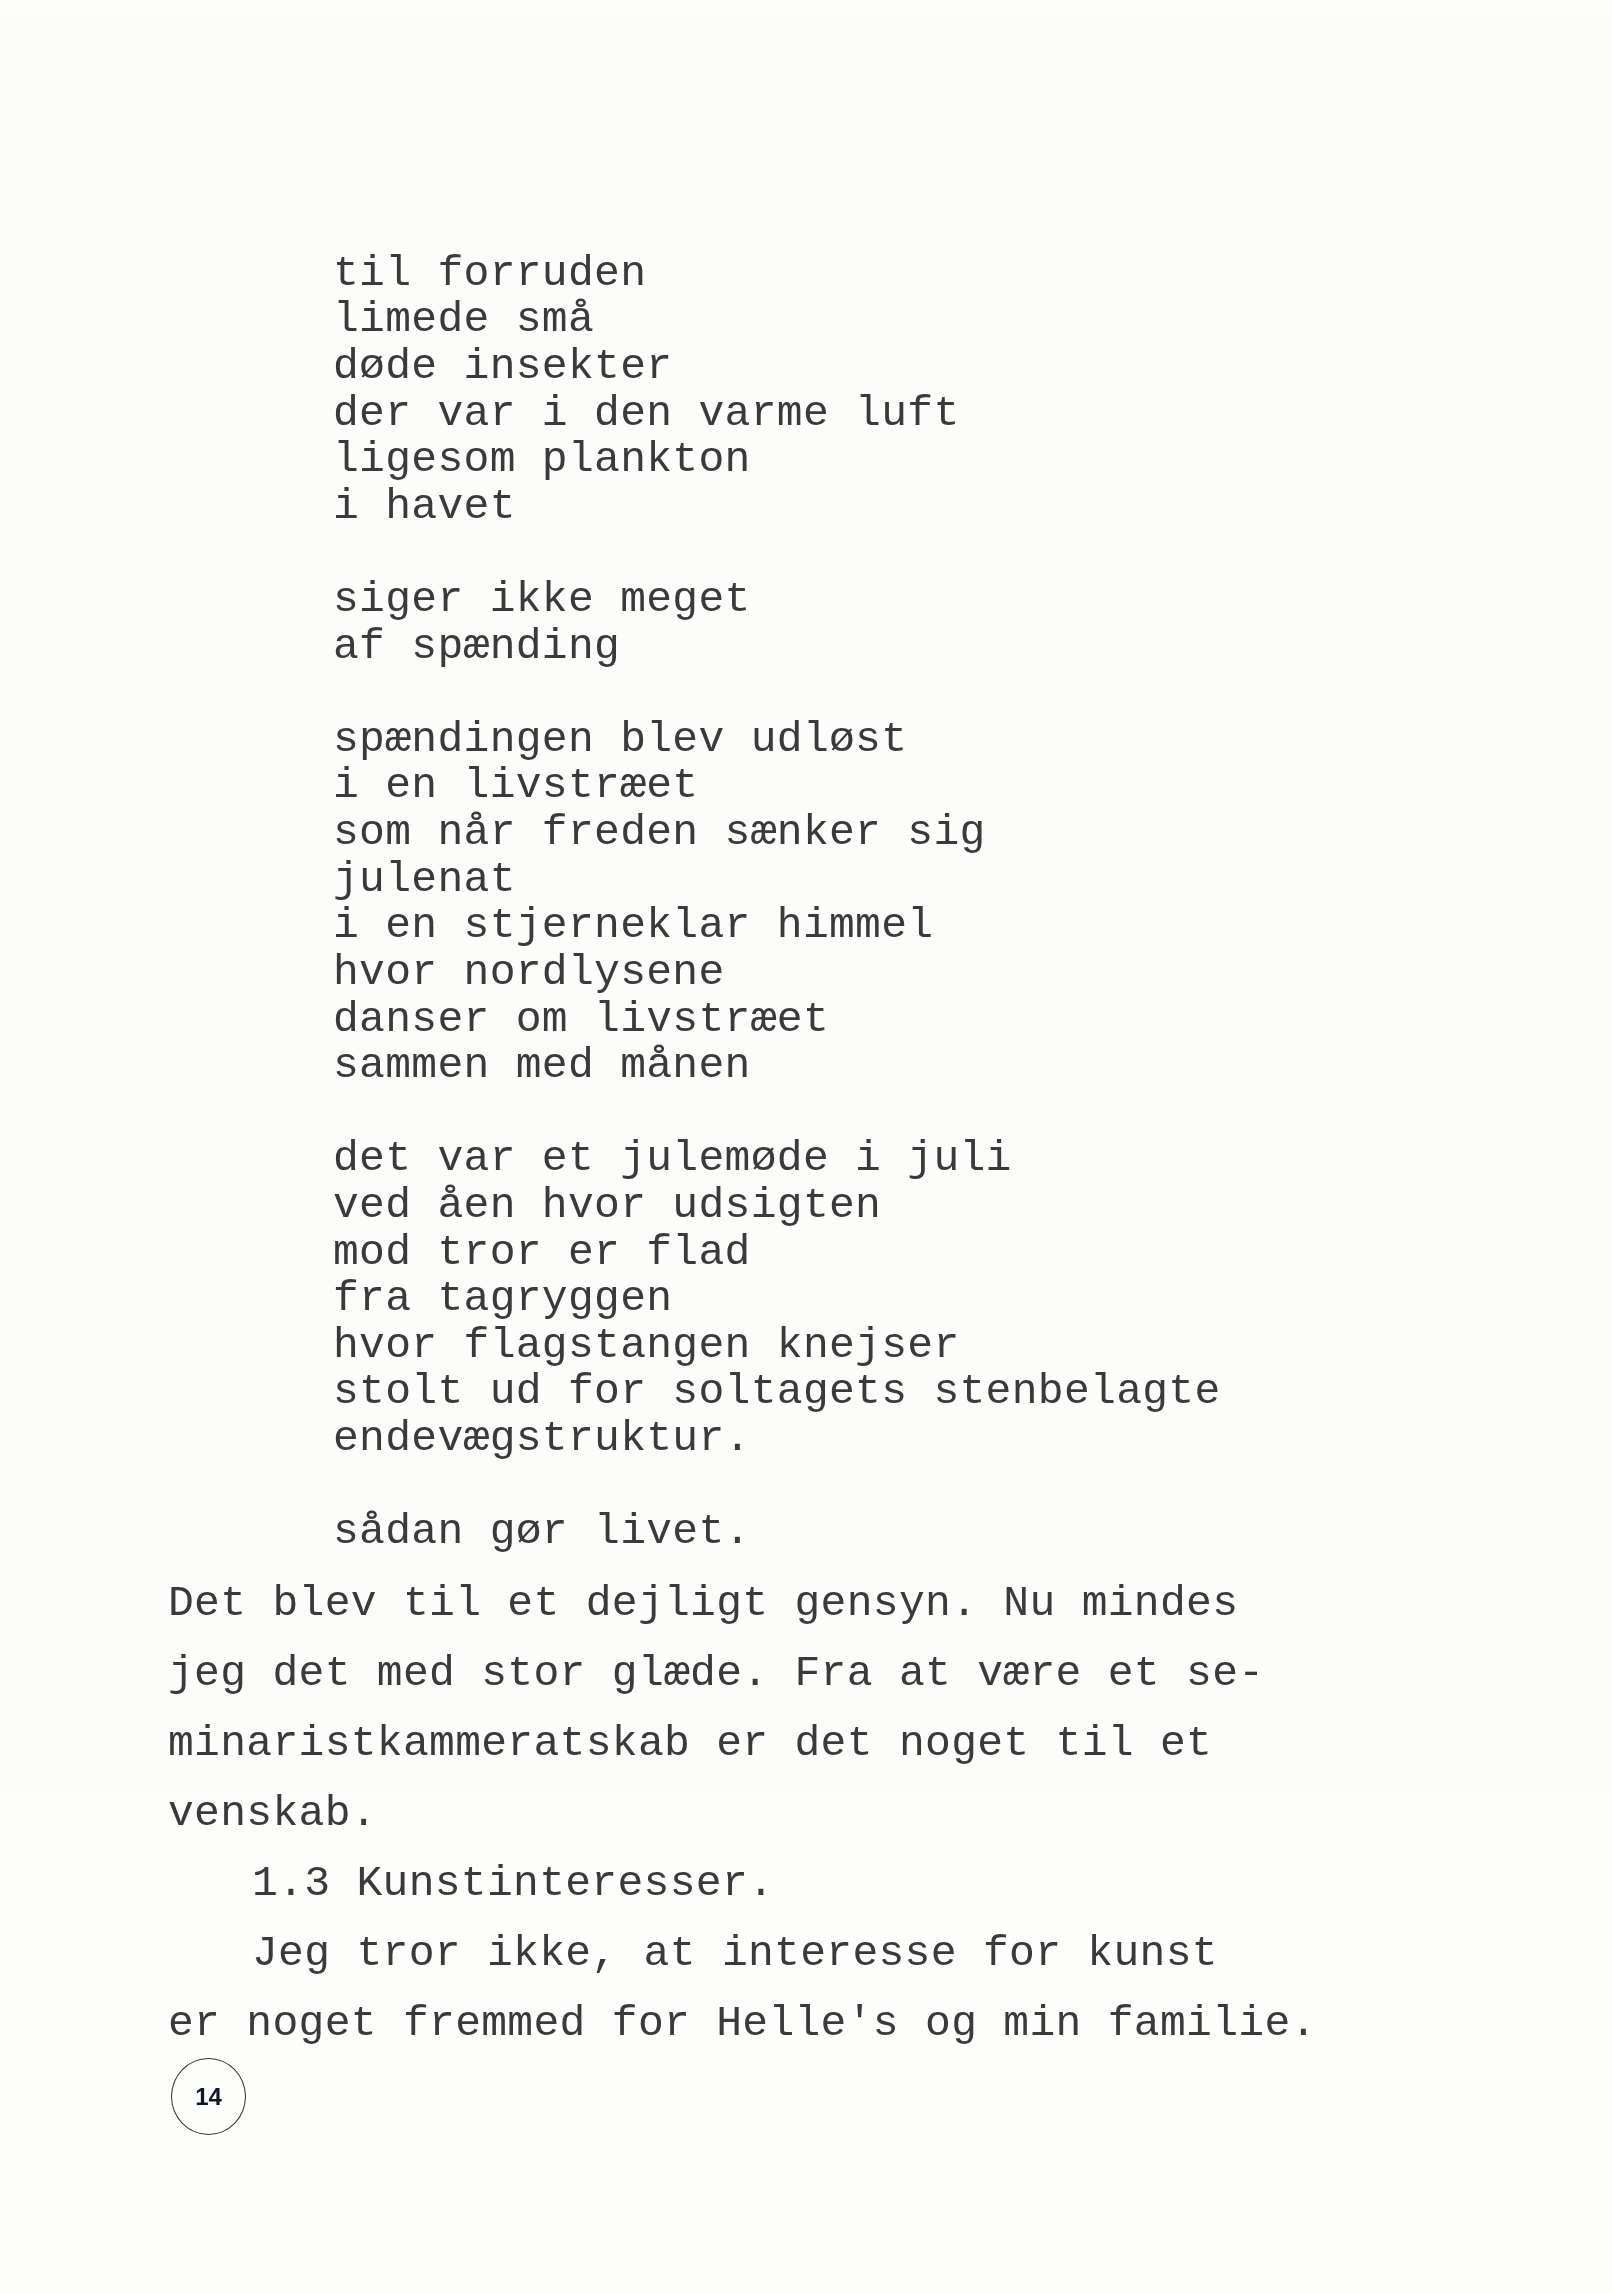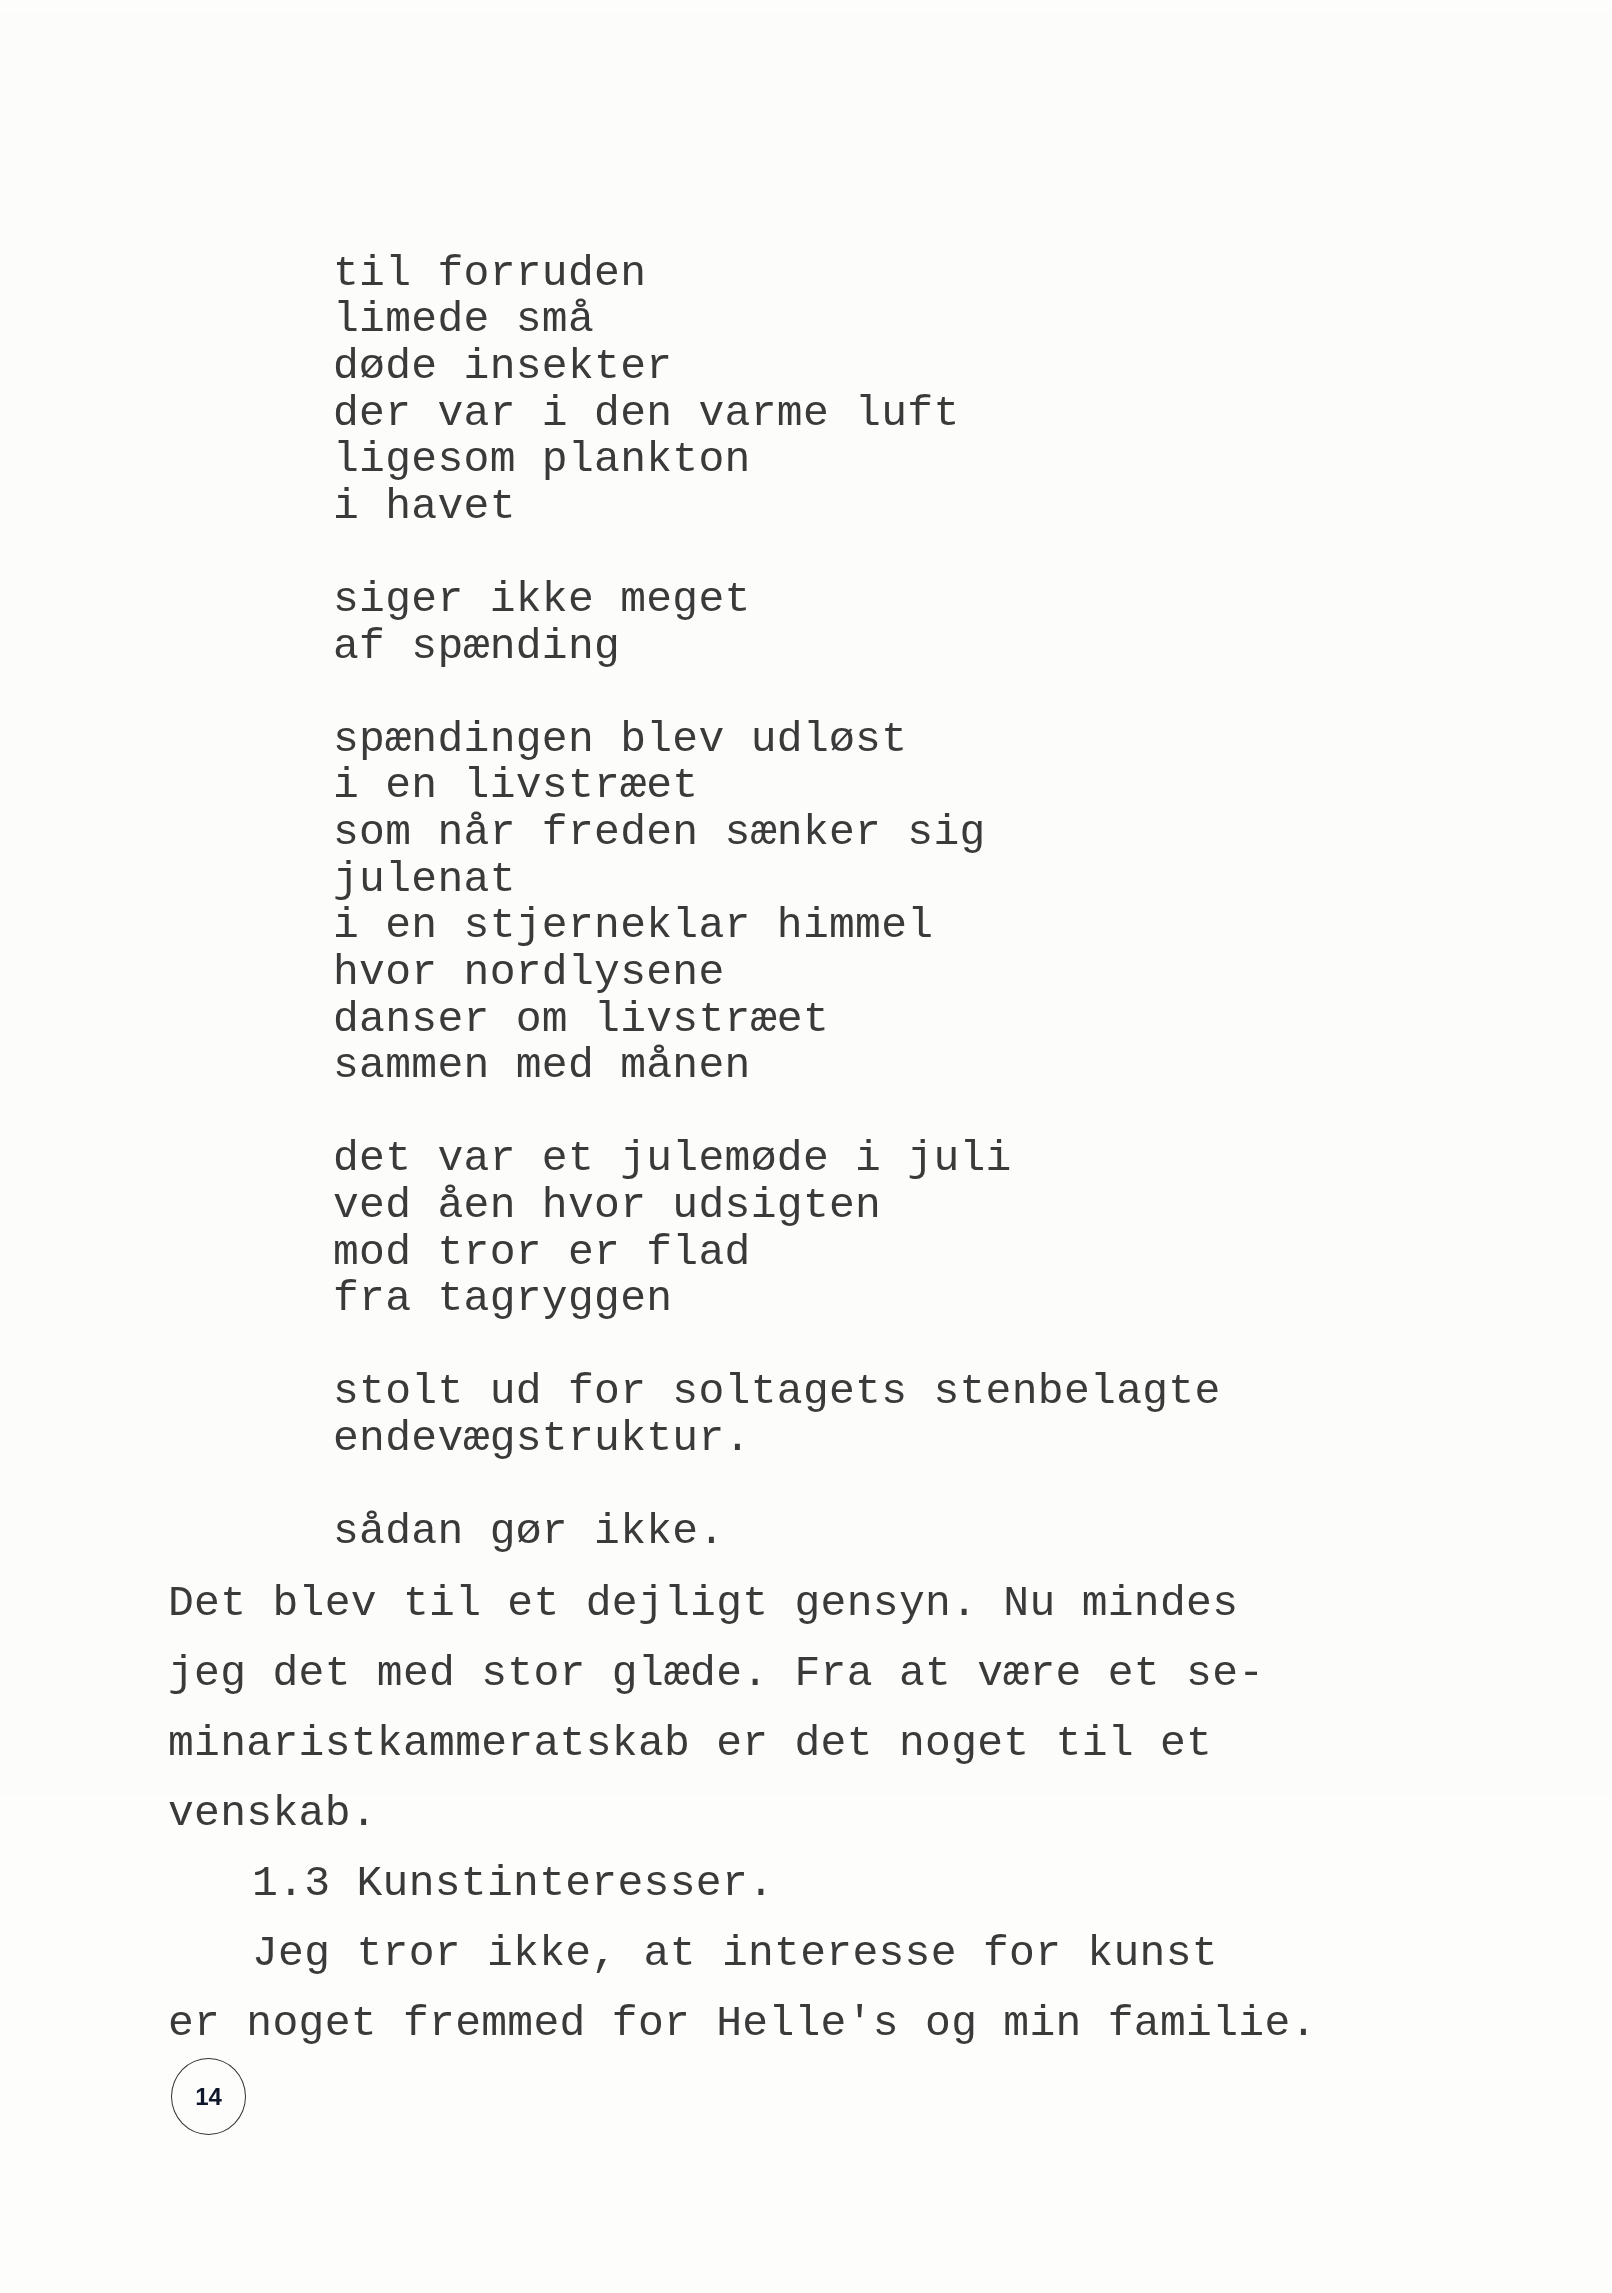--- a/index.html
+++ b/index.html
@@ -32,24 +32,25 @@
   <div class="line verse" style="top:844px">julenat</div>
   <div class="line verse" style="top:890px">i en stjerneklar himmel</div>
   <div class="line verse" style="top:937px">hvor nordlysene</div>
   <div class="line verse" style="top:984px">danser om livstræet</div>
   <div class="line verse" style="top:1123px">det var et julemøde i juli</div>
 
   <div class="line verse" style="top:1030px">sammen med månen</div>
   <div class="line verse" style="top:1170px">ved åen hvor udsigten</div>
   <div class="line verse" style="top:1217px">mod tror er flad</div>
   <div class="line verse" style="top:1263px">fra tagryggen</div>
+  <div class="line verse" style="top:1310px">hvor flagstangen knejser</div>
   <div class="line verse" style="top:1356px">stolt ud for soltagets stenbelagte</div>
   <div class="line verse" style="top:1403px">endevægstruktur.</div>
 
-  <div class="line verse" style="top:1496px">sådan gør ikke.</div>
+  <div class="line verse" style="top:1496px">sådan gør livet.</div>
 
   <div class="line para" style="top:1568px">Det blev til et dejligt gensyn. Nu mindes</div>
   <div class="line para" style="top:1638px">jeg det med stor glæde. Fra at være et se-</div>
   <div class="line para" style="top:1708px">minaristkammeratskab er det noget til et</div>
   <div class="line para" style="top:1778px">venskab.</div>
 
   <div class="line indent" style="top:1848px">1.3 Kunstinteresser.</div>
 
   <div class="line indent" style="top:1918px">Jeg tror ikke, at interesse for kunst</div>
   <div class="line para" style="top:1988px">er noget fremmed for Helle's og min familie.</div>

